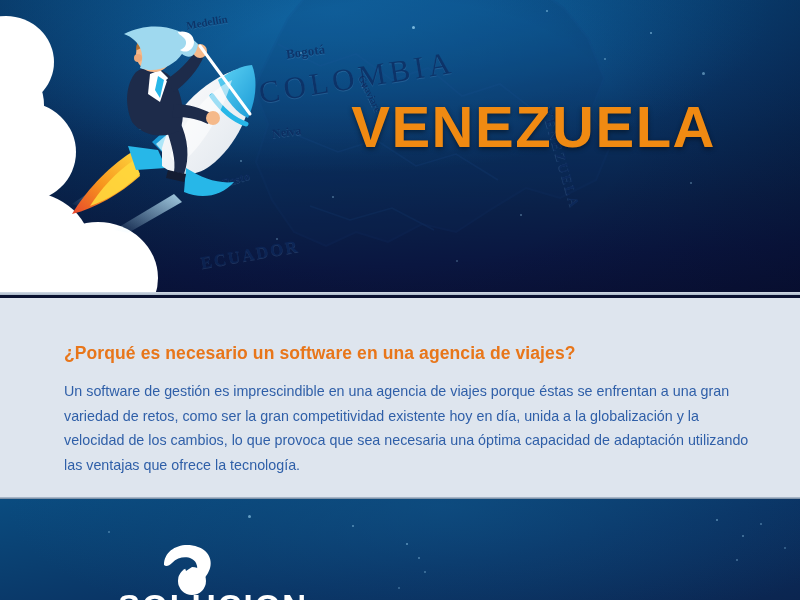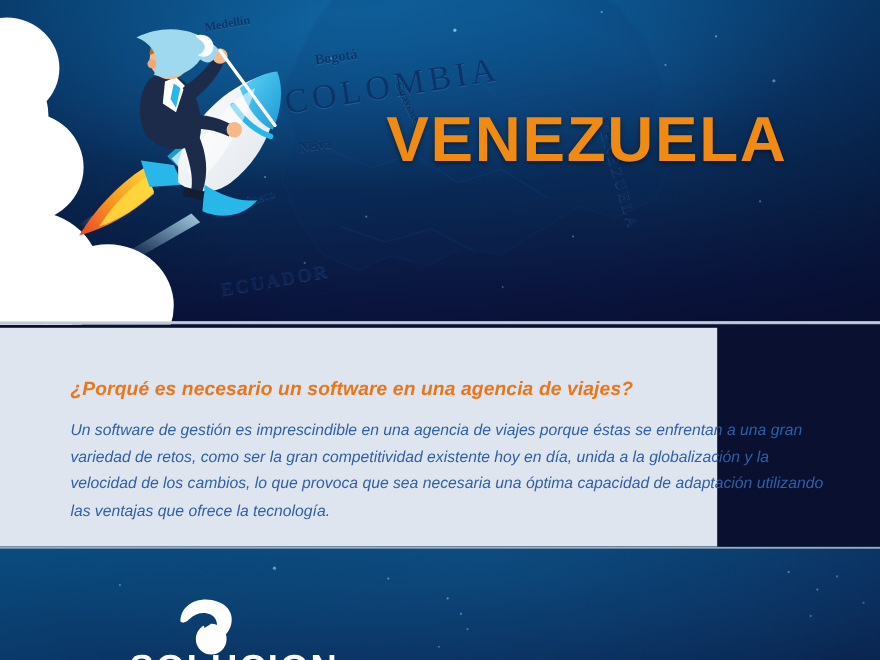--- a/index.html
+++ b/index.html
@@ -53,22 +53,22 @@
   .htitle { position:absolute; right:84px; top:98px; text-align:right; }
   .t1 { font-size:58px; font-weight:700; color:#f08a12; letter-spacing:1.5px; line-height:1;
     text-shadow:0 2px 5px rgba(0,0,0,.45); }
   .t2 { font-size:33px; font-weight:700; color:#ffffff; letter-spacing:1.2px;
     line-height:1.1; margin-top:9px; text-shadow:0 2px 5px rgba(0,0,0,.5); }
 
   .hero-edge { position:absolute; left:0; bottom:0; width:800px; height:3px;
     background:linear-gradient(to bottom,#d2dae6,#aab8c8); }
 
   
-  .content { position:absolute; left:0; top:298px; width:652px; height:199px;
-    background:#dee5ee;font-style:italic; }
+  .content { position:absolute; left:0; top:298px; width:800px; height:199px;
+    background:#dee5ee; }
   .c-head { position:absolute; left:64px; top:45px; font-size:17.5px; font-weight:700;
     color:#e8761a; letter-spacing:.1px; }
   .c-body { position:absolute; left:64px; top:81px; width:690px; font-size:14.3px;
     line-height:1.72; color:#2f5fa8; }
 
   
   .footer { position:absolute; left:0; top:497px; width:800px; height:103px; overflow:hidden;
     background:
       radial-gradient(ellipse 620px 200px at 55% 8%, rgba(16,86,140,.55) 0%, rgba(16,86,140,0) 70%),
       linear-gradient(170deg,#0a4c80 0%,#0a3f70 30%,#0a3161 60%,#0b2550 100%); }

